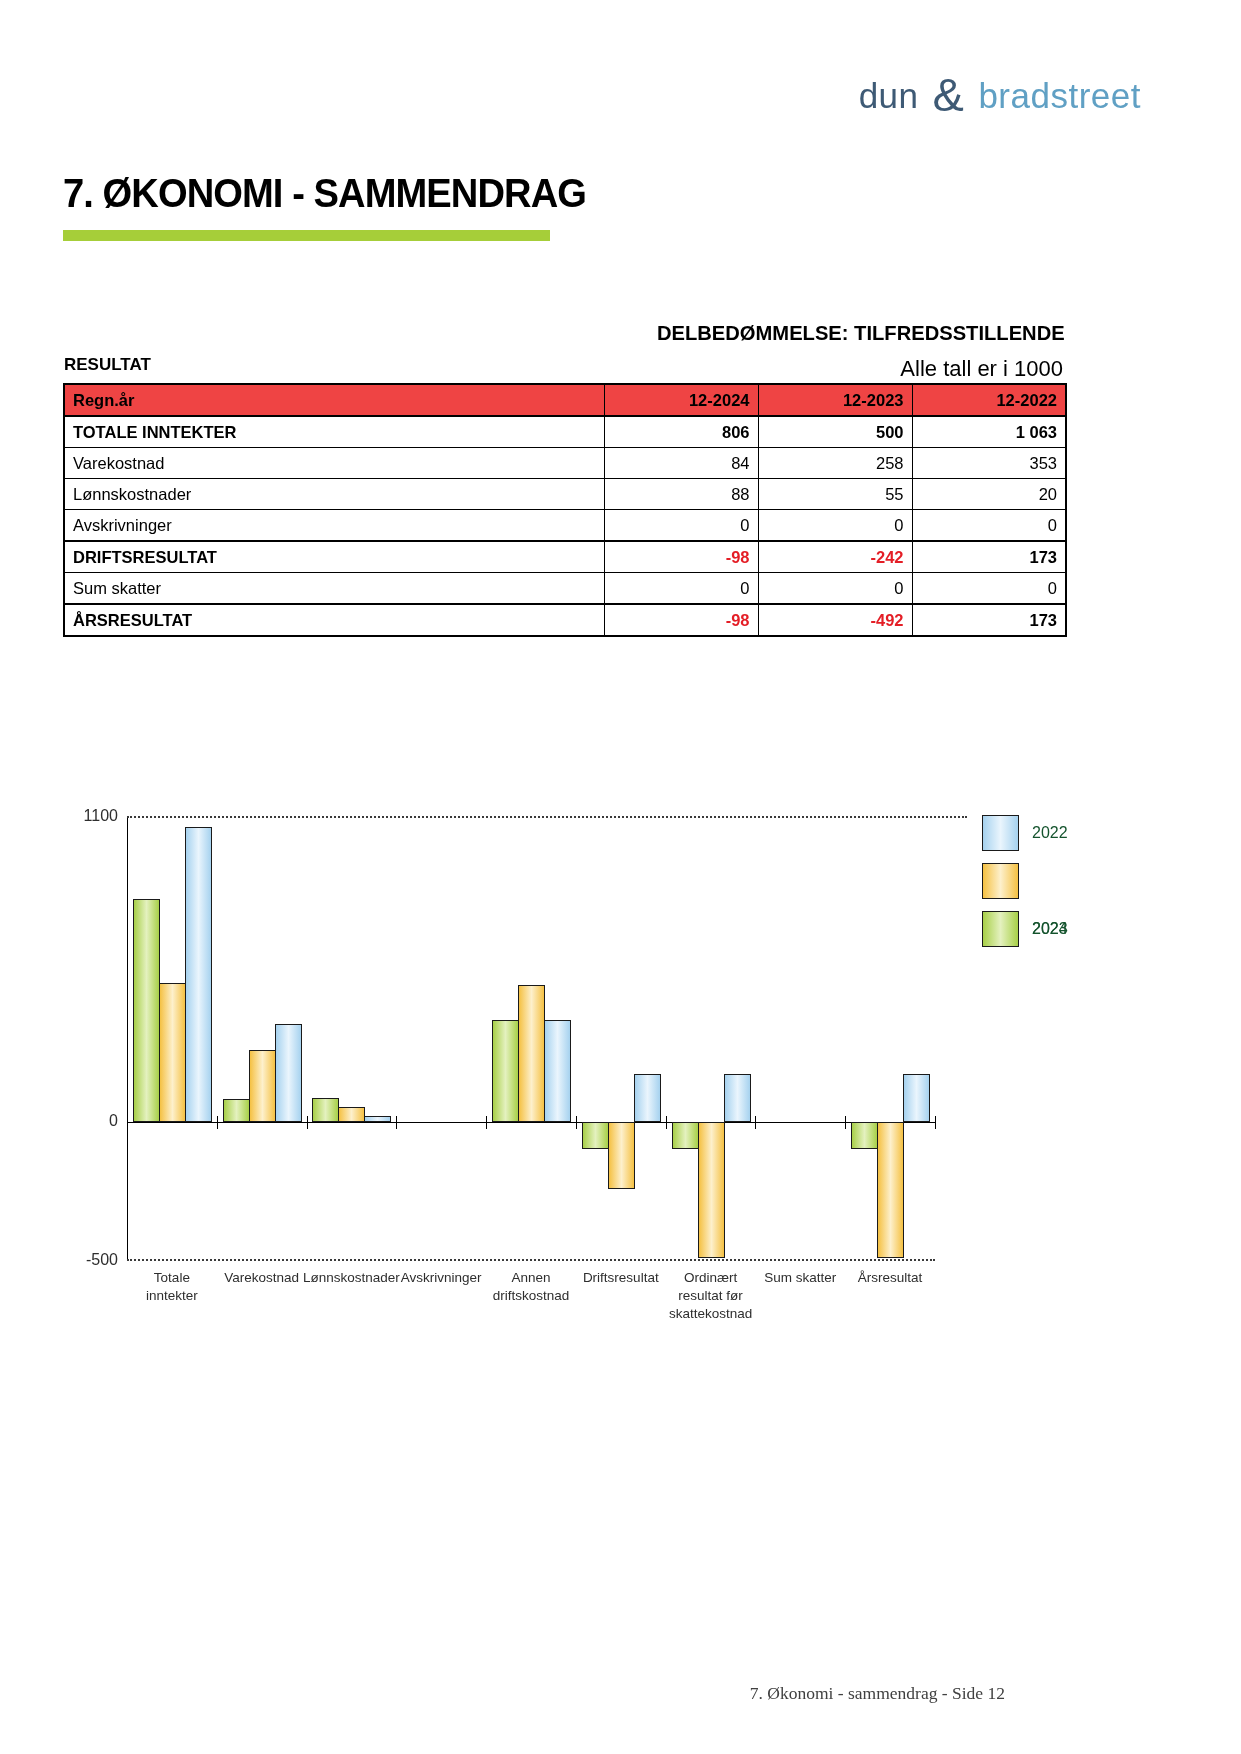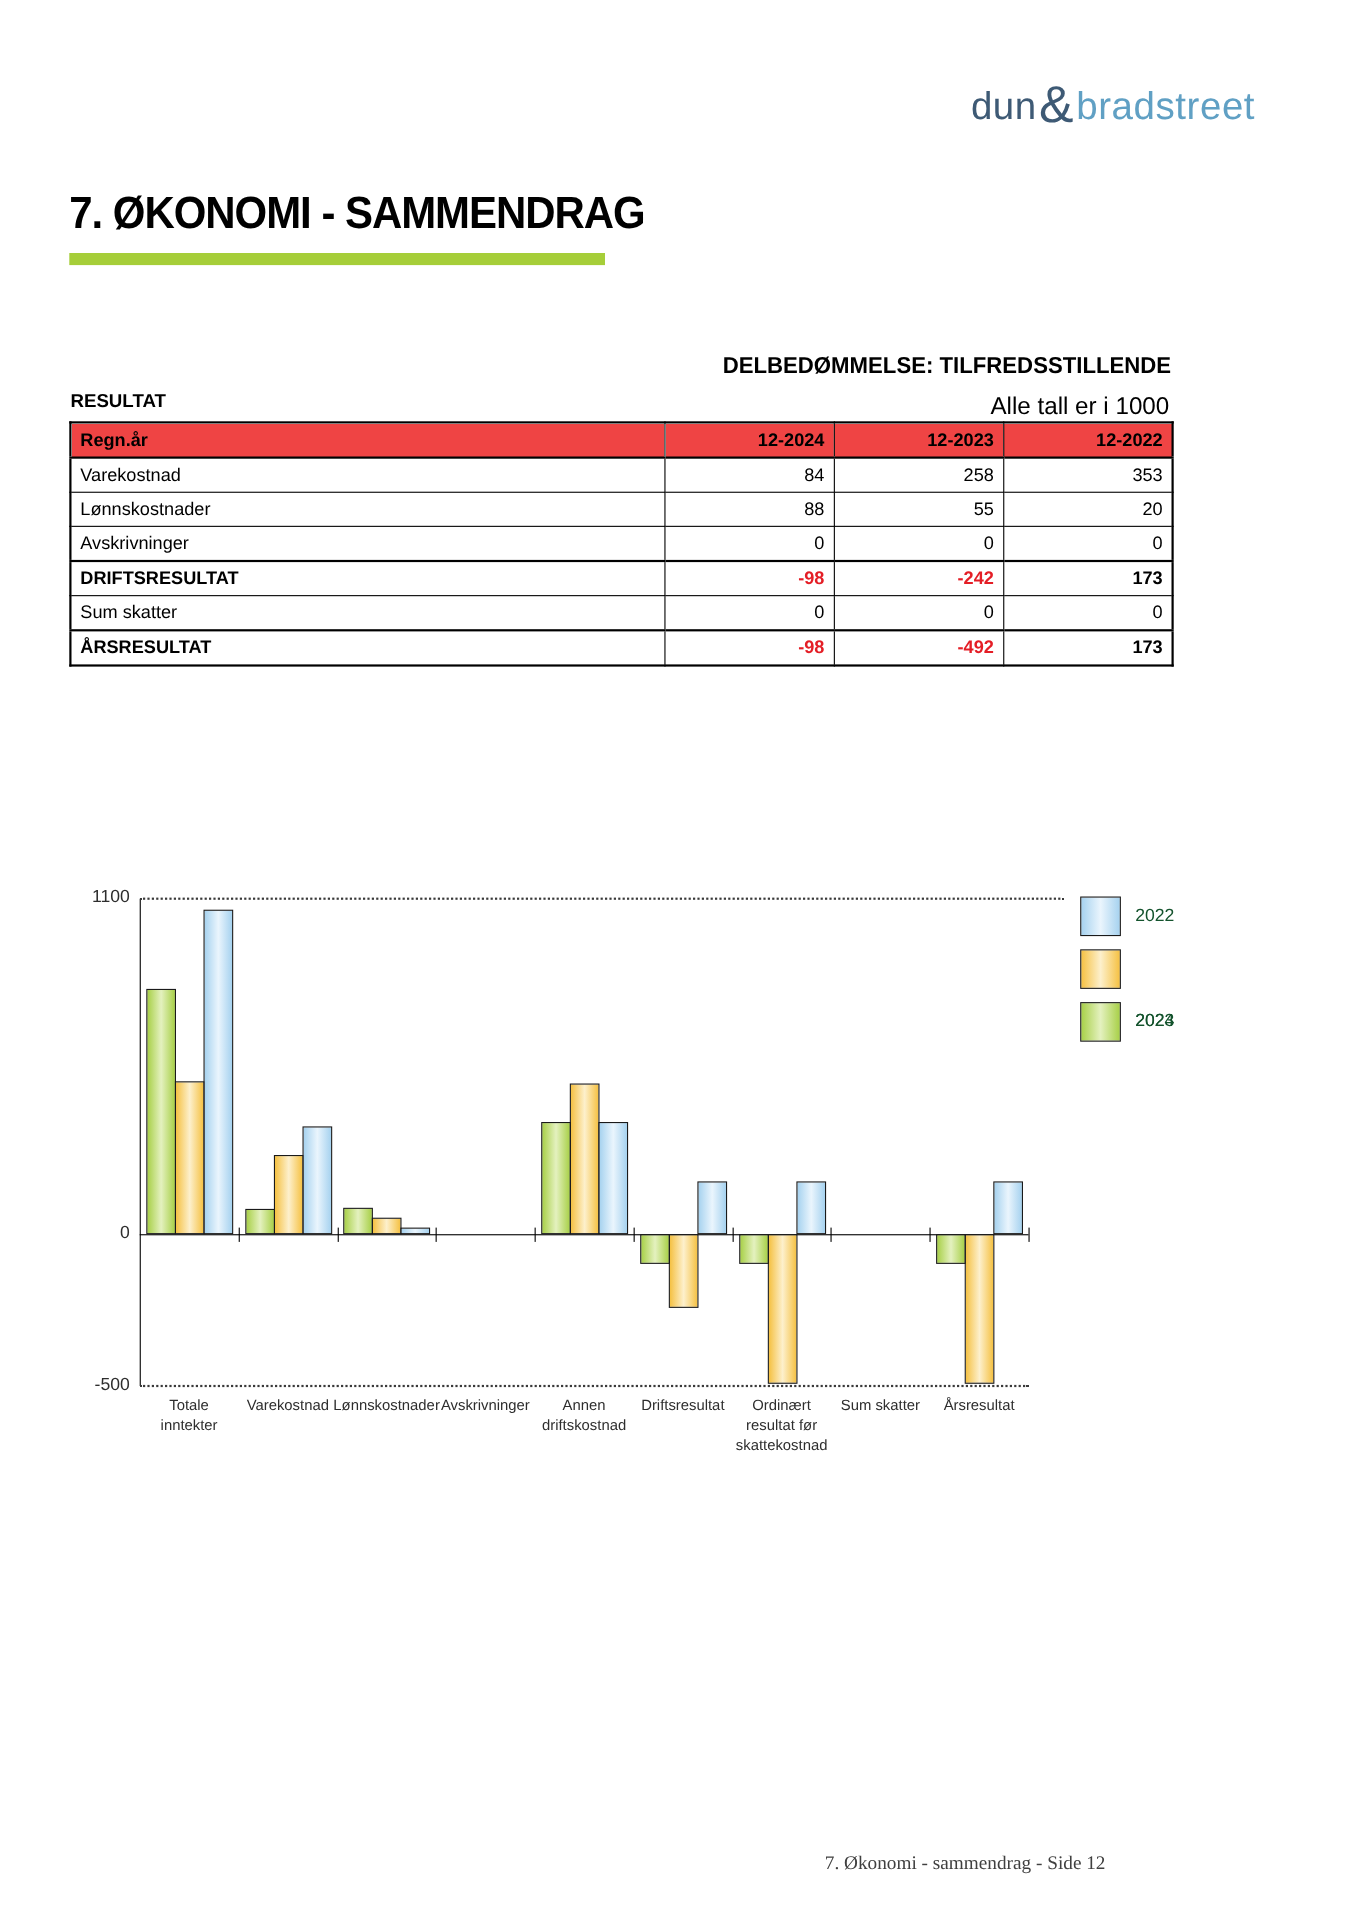--- a/index.html
+++ b/index.html
@@ -3,21 +3,21 @@
 <meta charset="utf-8">
 <style>
   html,body { margin:0; padding:0; background:#888; }
   .page {
     position:relative; width:1241px; height:1754px; margin:0 auto;
     background:#ffffff; overflow:hidden;
     font-family:"Liberation Sans","DejaVu Sans",sans-serif; color:#000;
   }
   
   .logo { position:absolute; top:68px; right:100px; display:flex; align-items:baseline;
-          font-size:35px; font-weight:400; letter-spacing:0.5px; }
+          font-size:35px; font-weight:400; letter-spacing:0.5px;gap:12px; }
   .logo .dun  { color:#3e5a75; }
   .logo .amp  { color:#3e5a75; font-size:47px; line-height:1; margin:0 2px; position:relative; top:3px; }
   .logo .brad { color:#60a0c4; }
   
   .h1 { position:absolute; left:63px; top:170px; font-size:41px; font-weight:700;
         letter-spacing:-1px; transform:scaleX(0.93); transform-origin:left center; white-space:nowrap; }
   .rule { position:absolute; left:63px; top:230px; width:487px; height:11px; background:#a6ce39; }
   
   .assessment { position:absolute; top:321px; right:176px; font-size:21px; font-weight:700;
                 transform:scaleX(0.96); transform-origin:right center; white-space:nowrap; }
@@ -76,20 +76,26 @@
       </colgroup>
     <thead>
         <tr>
           <th>Regn.år</th>
           <th>12-2024</th>
           <th>12-2023</th>
           <th>12-2022</th>
         </tr>
       </thead>
     <tbody>
+        <tr class="emph">
+          <td class="lbl">TOTALE INNTEKTER</td>
+          <td class="val">806</td>
+          <td class="val">500</td>
+          <td class="val">1 063</td>
+        </tr>
         <tr>
           <td class="lbl">Varekostnad</td>
           <td class="val">84</td>
           <td class="val">258</td>
           <td class="val">353</td>
         </tr>
         <tr>
           <td class="lbl">Lønnskostnader</td>
           <td class="val">88</td>
           <td class="val">55</td>

